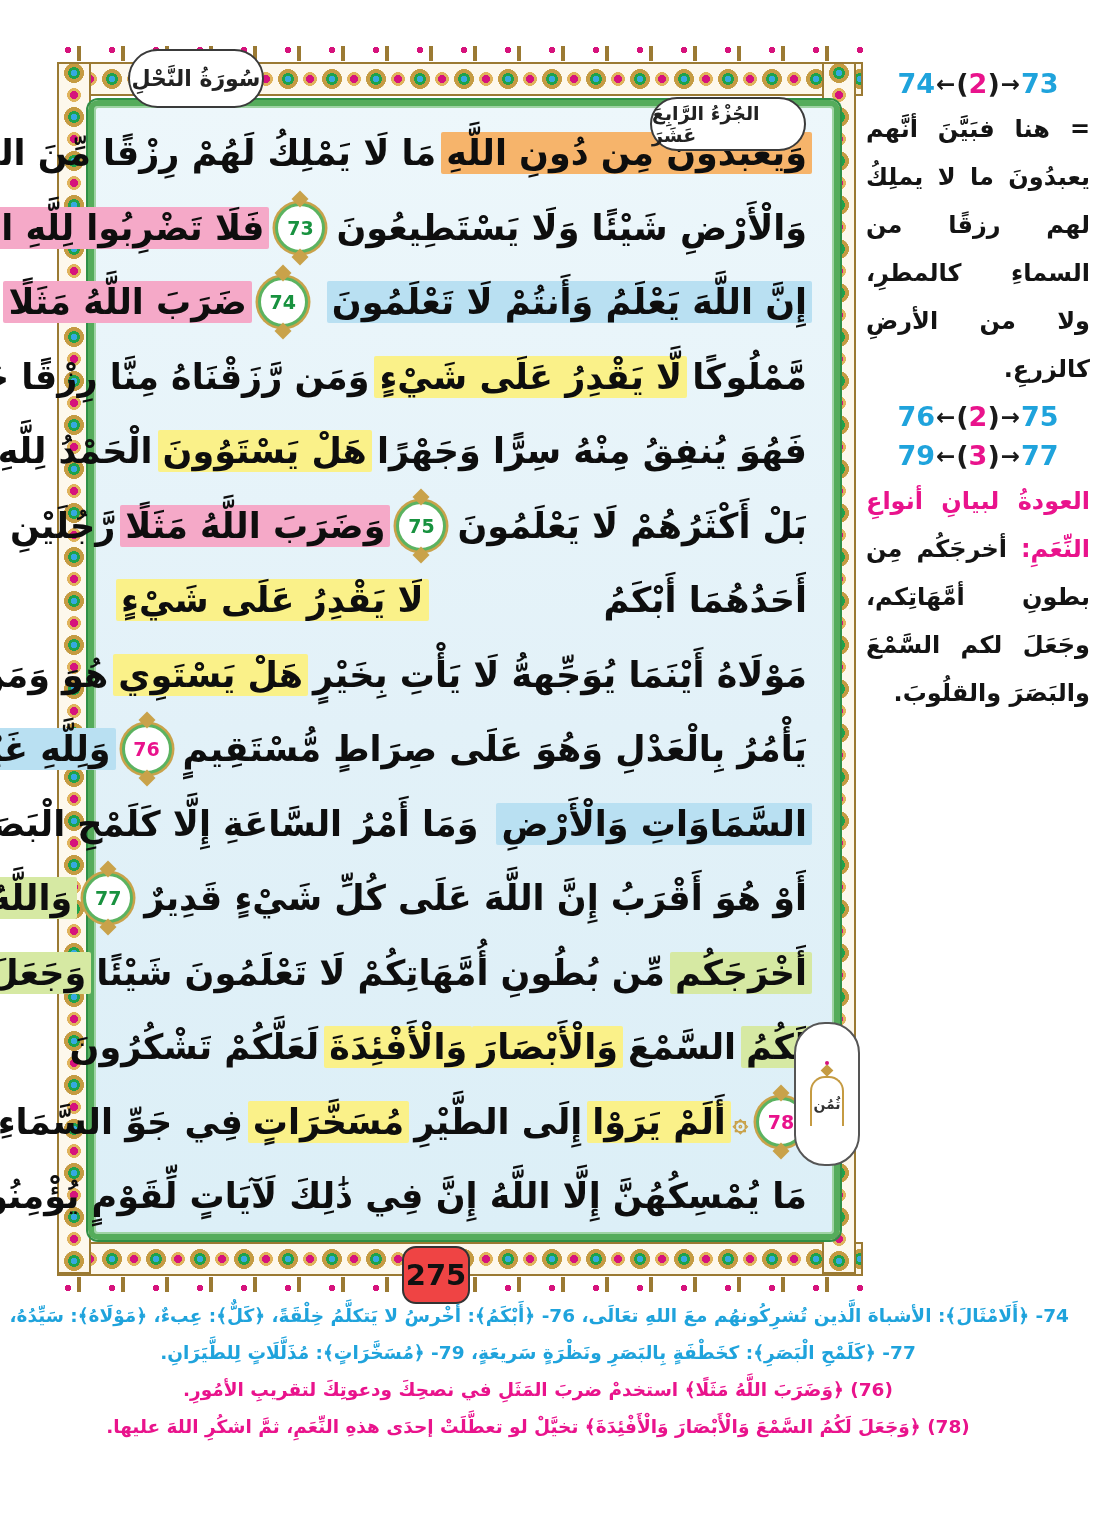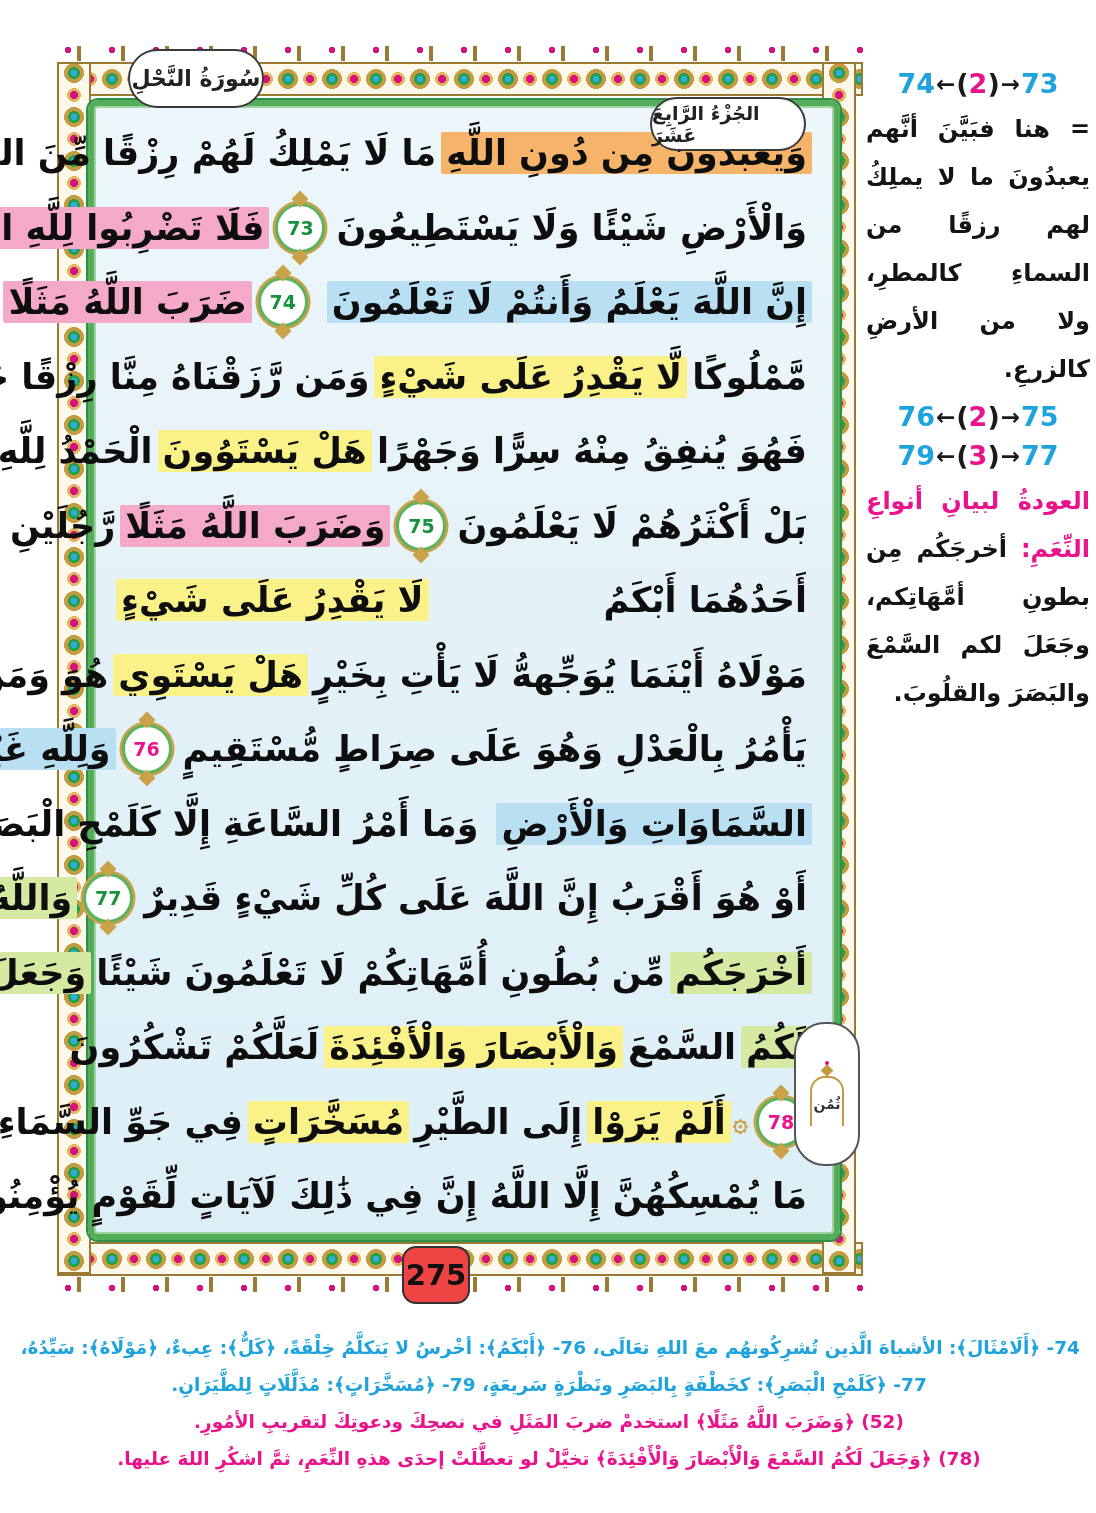--- a/index.html
+++ b/index.html
@@ -78,21 +78,21 @@
     font-size:27px;font-weight:bold;color:#1a1a1a;margin:8px 0 6px;}
   .sb-head .n{color:#1FA3DC;}
   .sb-head .m{color:#E9138C;}
   .sb-head .ar{font-size:23px;margin:0 1px;color:#1a1a1a;}
   .sb-body{direction:rtl;text-align:justify;font-size:24px;line-height:48px;font-weight:bold;
     color:#141414;margin-bottom:8px;}
   .c-cyan{color:#1FA3DC;}
   .c-magenta{color:#E9138C;}
 
   
-  #footnotes{position:absolute;left:18px;top:1297px;width:1062px;direction:rtl;z-index:4;margin-top:32px;}
+  #footnotes{position:absolute;left:7px;top:1297px;width:1062px;direction:rtl;z-index:4;}
   .fn{font-size:18.5px;font-weight:bold;line-height:37px;text-align:center;}
   .fn.right{text-align:right;}
 </style>
 </head>
 <body>
 
 <div class="page">
 
   <div class="finial" style="top:46px;"></div>
   <div class="strip h" style="top:62px;"></div>
@@ -227,17 +227,17 @@
         <span class="p">)</span>
         <span class="ar">→</span>
         <span class="n">77</span>
       </div>
       <div class="sb-body"><span class="c-magenta">العودةُ لبيانِ أنواعِ النِّعَمِ: </span><span>أخرجَكُم مِن بطونِ أمَّهَاتِكم، وجَعَلَ لكم السَّمْعَ والبَصَرَ والقلُوبَ.</span></div>
     </aside>
 
   <div id="footnotes">
       <div class="fn c-cyan right">74- ﴿أَلَامْثَالَ﴾: الأشباهَ الَّذين تُشرِكُونهُم معَ اللهِ تعَالَى، 76- ﴿أَبْكَمُ﴾: أخْرسُ لا يَتكلَّمُ خِلْقَةً، ﴿كَلٌّ﴾: عِبءٌ، ﴿مَوْلَاهُ﴾: سَيِّدُهُ،</div>
       <div class="fn c-cyan">77- ﴿كَلَمْحِ الْبَصَرِ﴾: كخَطْفَةٍ بِالبَصَرِ ونَظْرَةٍ سَريعَةٍ، 79- ﴿مُسَخَّرَاتٍ﴾: مُذَلَّلَاتٍ لِلطَّيَرَانِ.</div>
-      <div class="fn c-magenta">(52) ﴿وَضَرَبَ اللَّهُ مَثَلًا﴾ استخدمْ ضربَ المَثَلِ في نصحِكَ ودعوتِكَ لتقريبِ الأمُورِ.</div>
+      <div class="fn c-magenta">(76) ﴿وَضَرَبَ اللَّهُ مَثَلًا﴾ استخدمْ ضربَ المَثَلِ في نصحِكَ ودعوتِكَ لتقريبِ الأمُورِ.</div>
       <div class="fn c-magenta">(78) ﴿وَجَعَلَ لَكُمُ السَّمْعَ وَالْأَبْصَارَ وَالْأَفْئِدَةَ﴾ تخيَّلْ لو تعطَّلَتْ إحدَى هذهِ النِّعَمِ، ثمَّ اشكُرِ اللهَ عليها.</div>
     </div>
 
 </div>
 
 </body></html>

